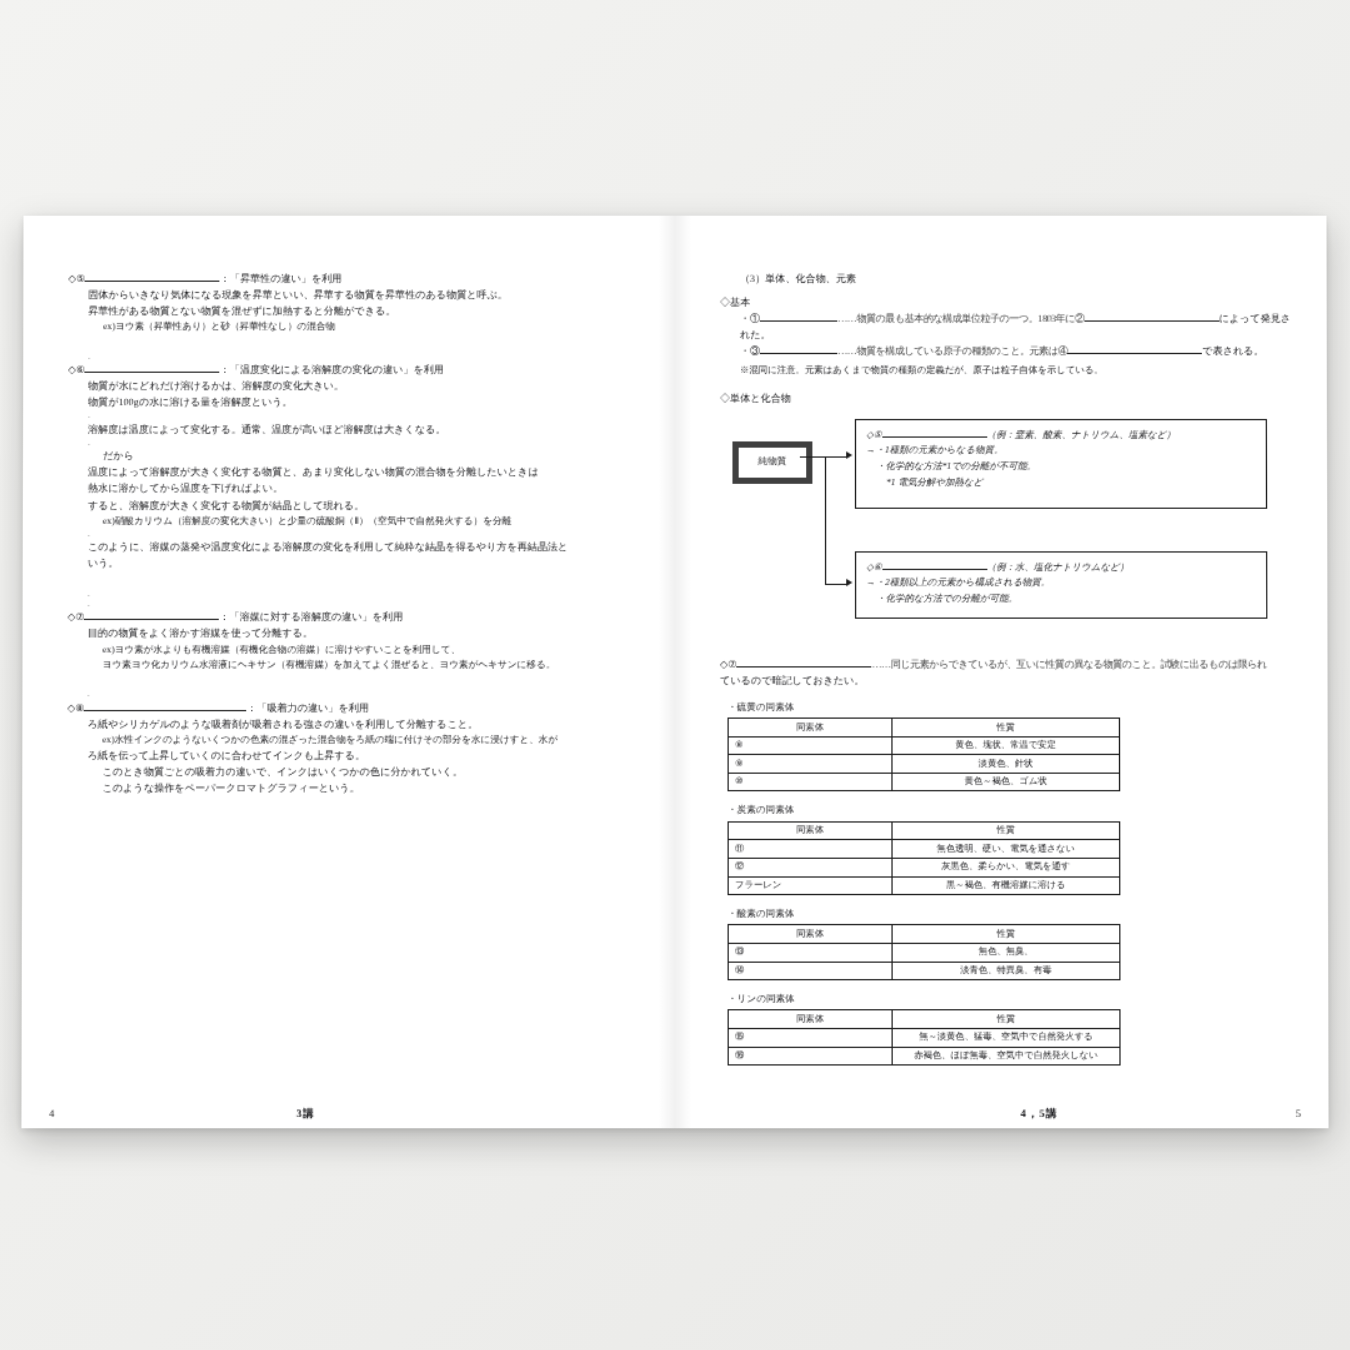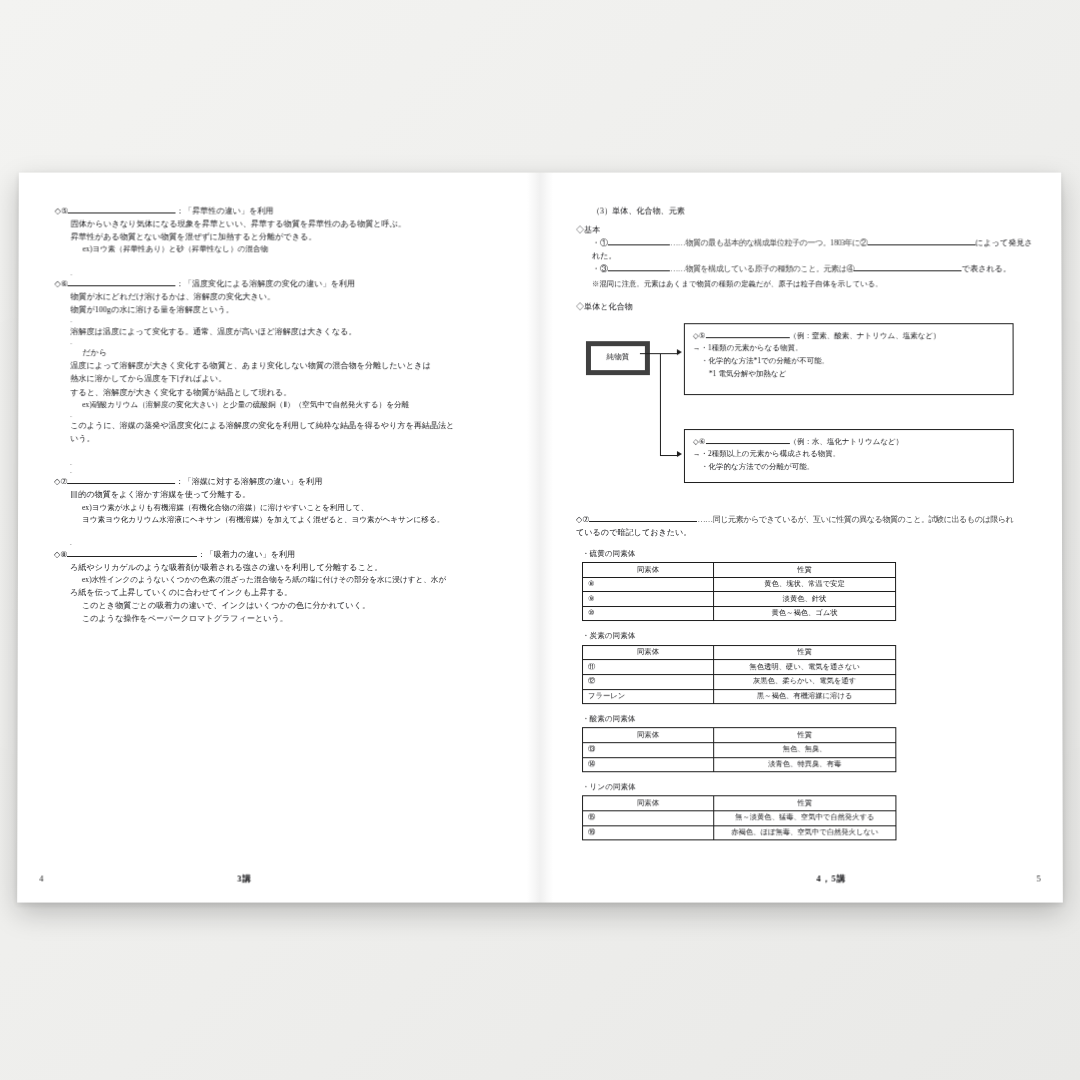--- a/index.html
+++ b/index.html
@@ -34,21 +34,21 @@
     left: 50%;
     top: 0;
     width: 26px;
     height: 100%;
     margin-left: -13px;
     background: linear-gradient(to right, rgba(0,0,0,0.00), rgba(0,0,0,0.05) 45%, rgba(0,0,0,0.06) 50%, rgba(0,0,0,0.00));
     pointer-events: none;
   }
   .page {
     position: absolute;
-    top: 0;
+    top: 12px;
     height: 100%;
     box-sizing: border-box;
     padding: 32px 30px 26px 30px;
     font-size: 8.1px;
     line-height: 1.62;
     color: #17171a;
   }
   .page.left  { left: 0;   width: 522px; padding-left: 36px; padding-right: 26px;}
   .page.right { left: 522px; width: 522px; padding-left: 36px; padding-right: 26px;}
 
@@ -103,20 +103,21 @@
   }
   .box-a, .box-b {
     position: absolute;
     left: 108px;
     width: 330px;
     border: 1px solid #1c1c1c;
     box-sizing: border-box;
     padding: 6px 8px;
     font-size: 7.5px;
     line-height: 1.7;
+    font-style: italic;
   }
   .box-a { top: 6px; height: 72px; }
   .box-b { top: 112px; height: 54px; }
   .conn {
     position: absolute;
     background: #1c1c1c;
   }
   .arrow-head {
     position: absolute;
     width: 0; height: 0;

